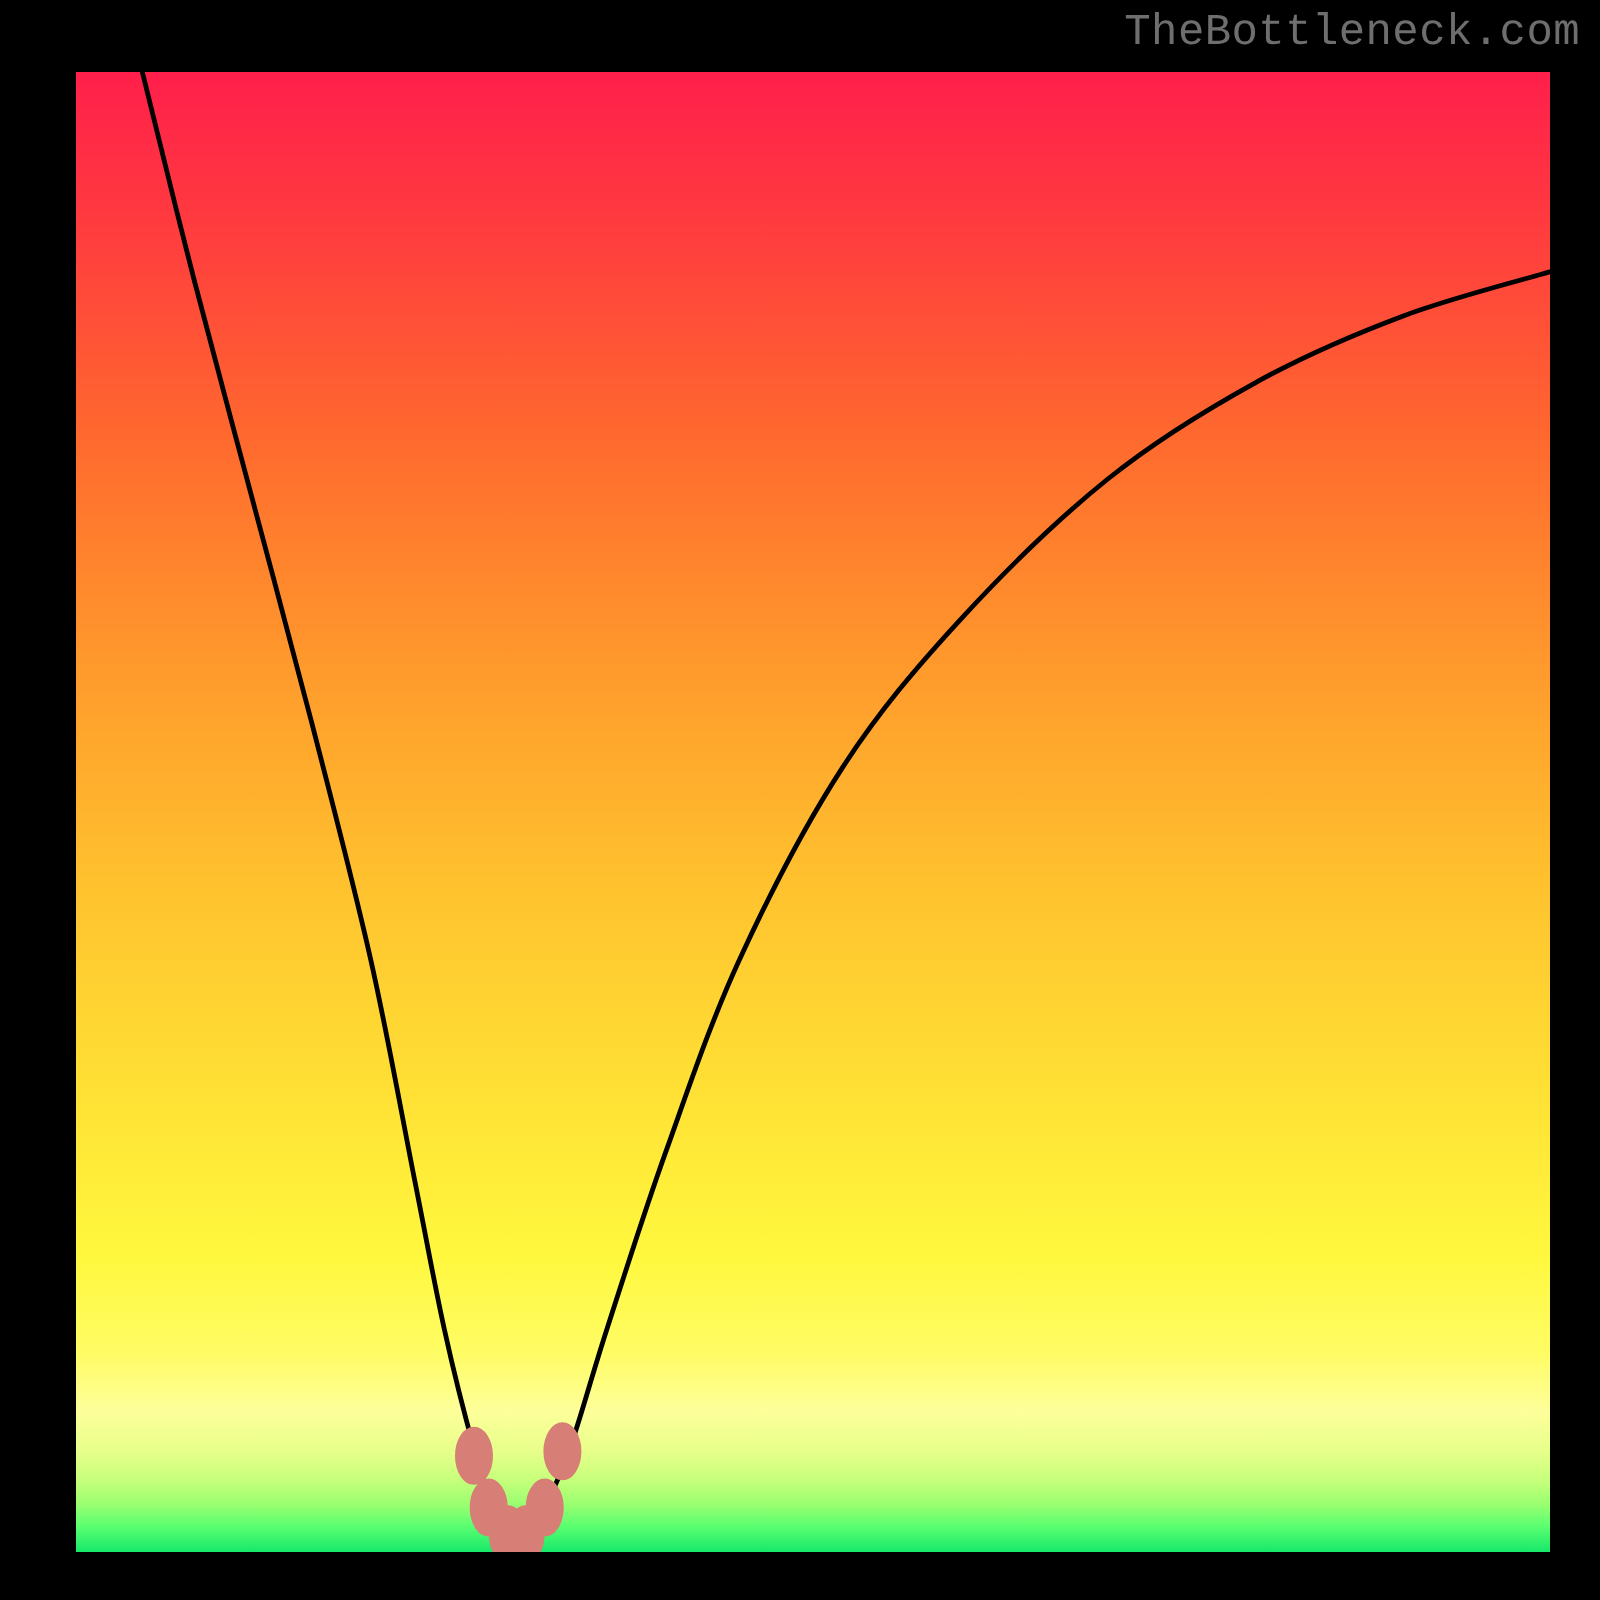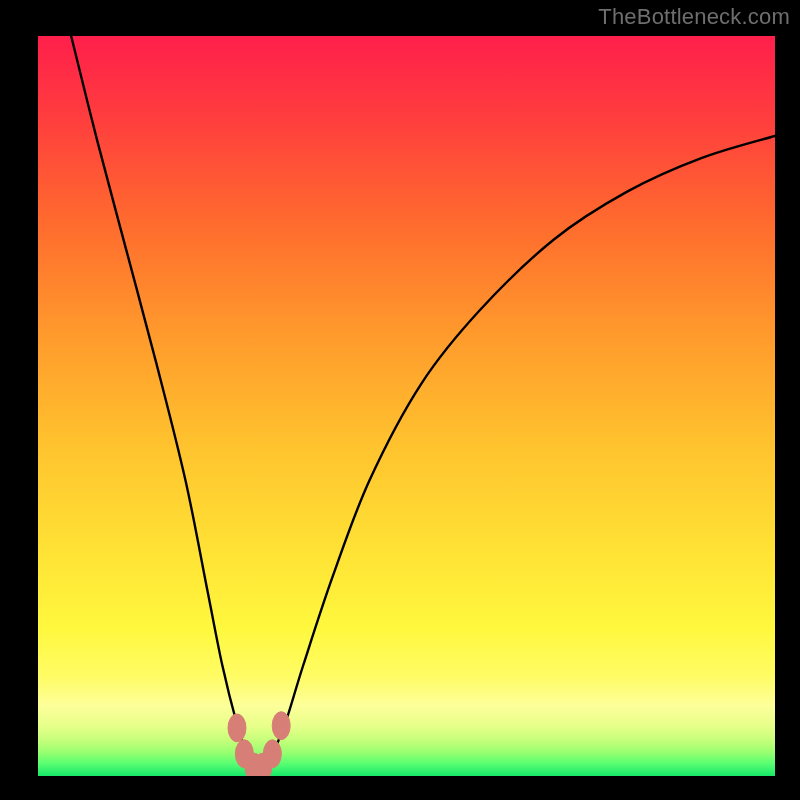--- a/index.html
+++ b/index.html
@@ -31,21 +31,21 @@
   }
 
   #watermark {
     position: absolute;
     top: 4px;
     right: 10px;
     color: #6e6e6e;
     font-size: 22px;
     font-weight: 500;
     letter-spacing: 0.2px;
-    font-family: Liberation Sans, sans-serif;
+    font-family: Liberation Mono, monospace;
   }
 
   svg { display: block; }
 </style>
 </head>
 <body>
 
 <div class="frame top"></div>
 <div class="frame bottom"></div>
 <div class="frame left"></div>

